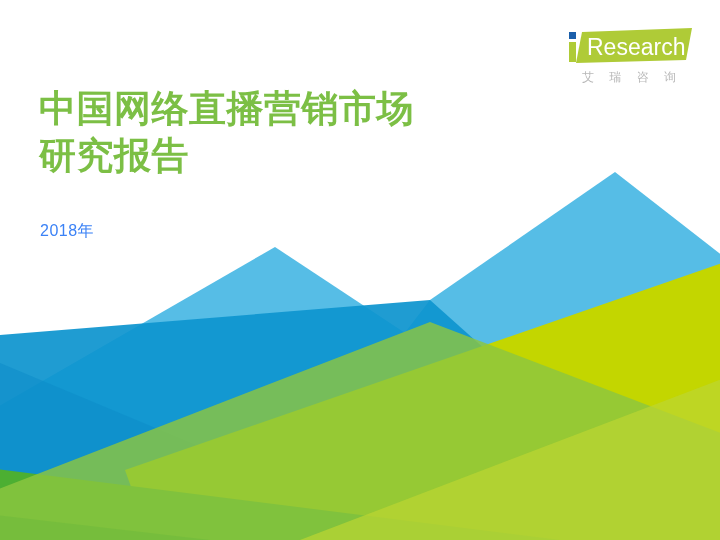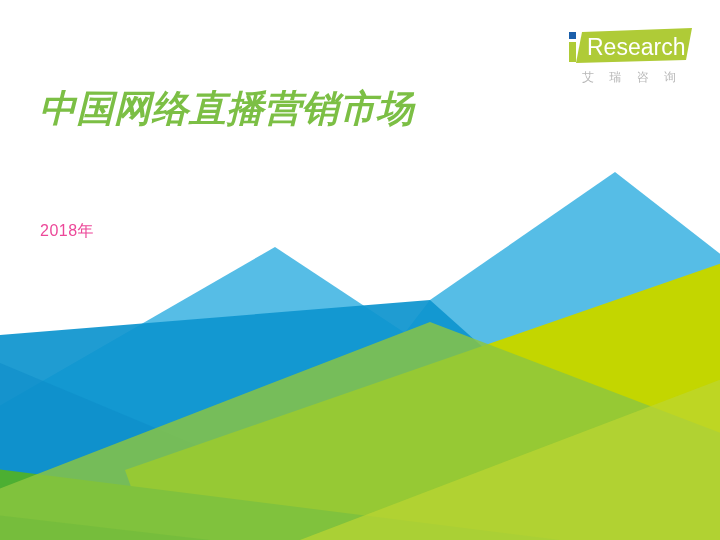--- a/index.html
+++ b/index.html
@@ -58,28 +58,27 @@
     width: 520px;
   }
   .title-line {
     display: block;
     font-size: 37px;
     font-weight: bold;
     color: #7cbf45;
     line-height: 1.26;
     letter-spacing: 0.5px;
     white-space: nowrap;
-    font-style: italic;
   }
   #subtitle-year {
     position: absolute;
     left: 40px;
     top: 223px;
     font-size: 16px;
-    color: #ec4899;
+    color: #3b82f6;
     letter-spacing: 0.5px;
     line-height: 1;
   }
 </style>
 </head>
 <body>
 
 <div id="slide">
 
   <svg id="bg-art" viewBox="0 0 720 540" preserveAspectRatio="none">
@@ -115,17 +114,18 @@
 
       <rect x="5" y="16" width="7" height="20" fill="#AFCB37"></rect>
 
       <text x="23" y="29" font-family="Liberation Sans, sans-serif" font-size="23" font-weight="normal" fill="#FFFFFF">Research</text>
     </svg>
     <div id="logo-sub">艾 瑞 咨 询</div>
   </div>
 
   <div id="title-block">
     <span class="title-line">中国网络直播营销市场</span>
+    <span class="title-line">研究报告</span>
   </div>
 
   <div id="subtitle-year">2018年</div>
 
 </div>
 
 </body></html>

